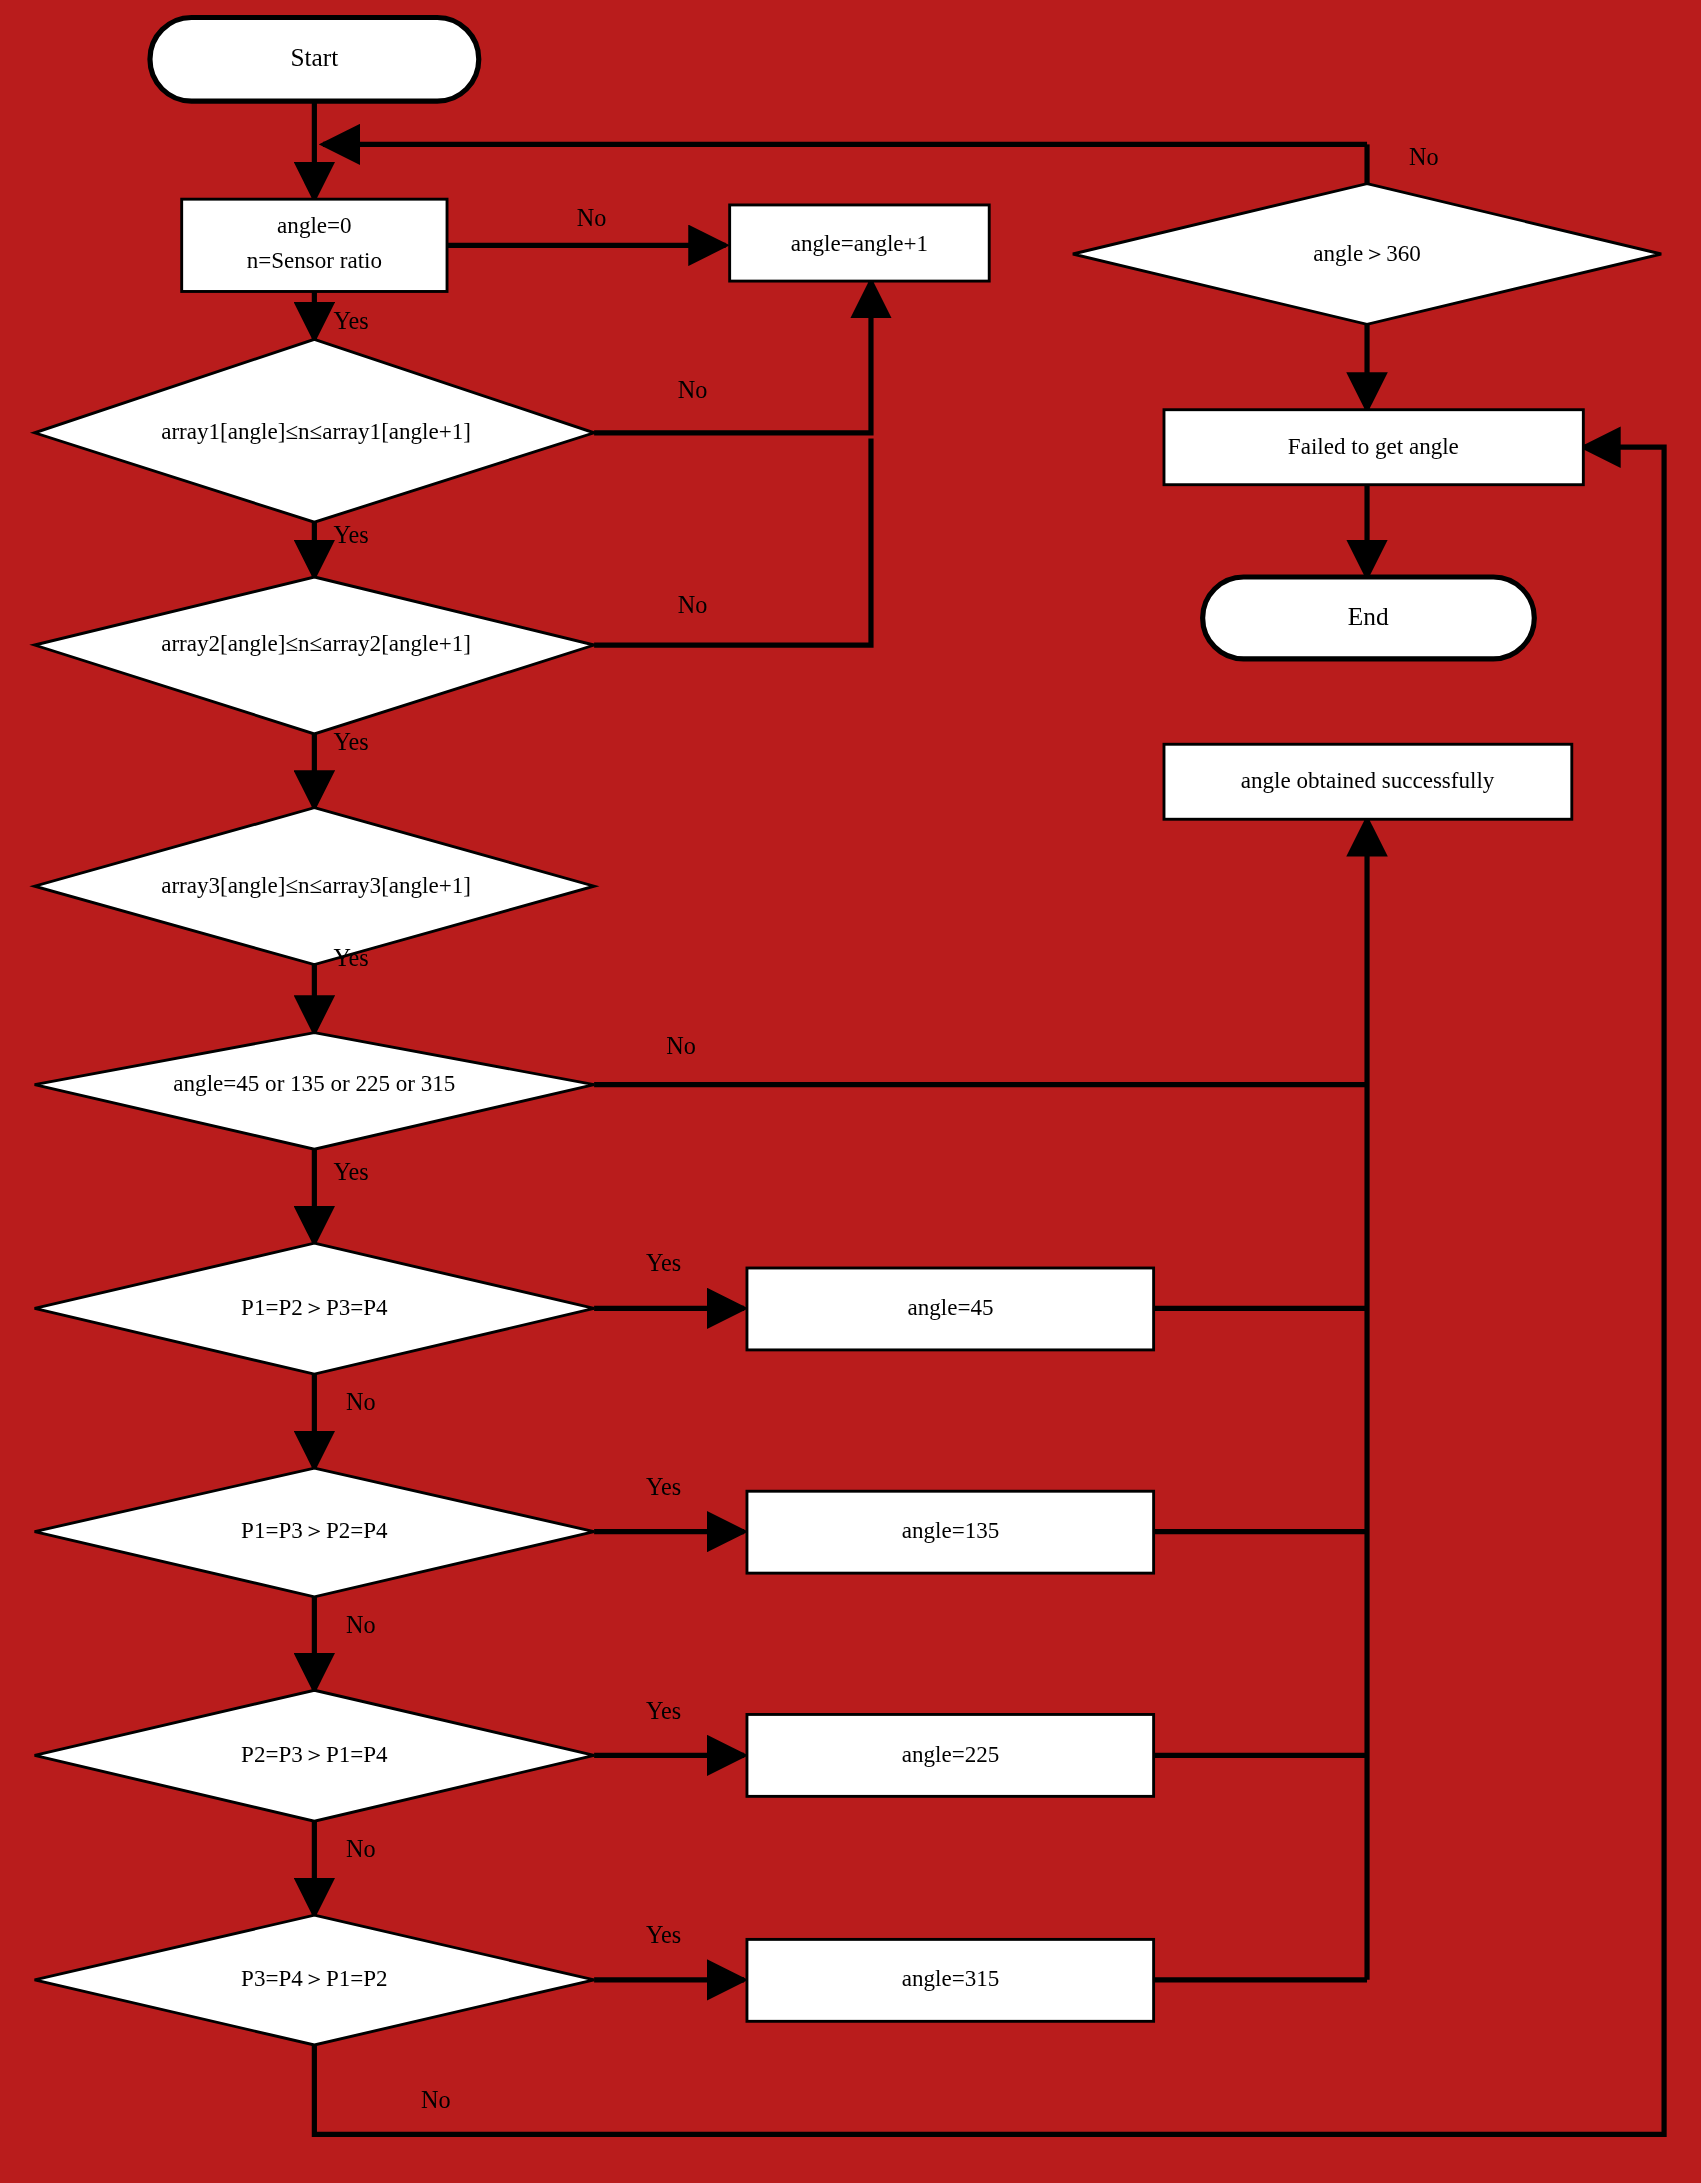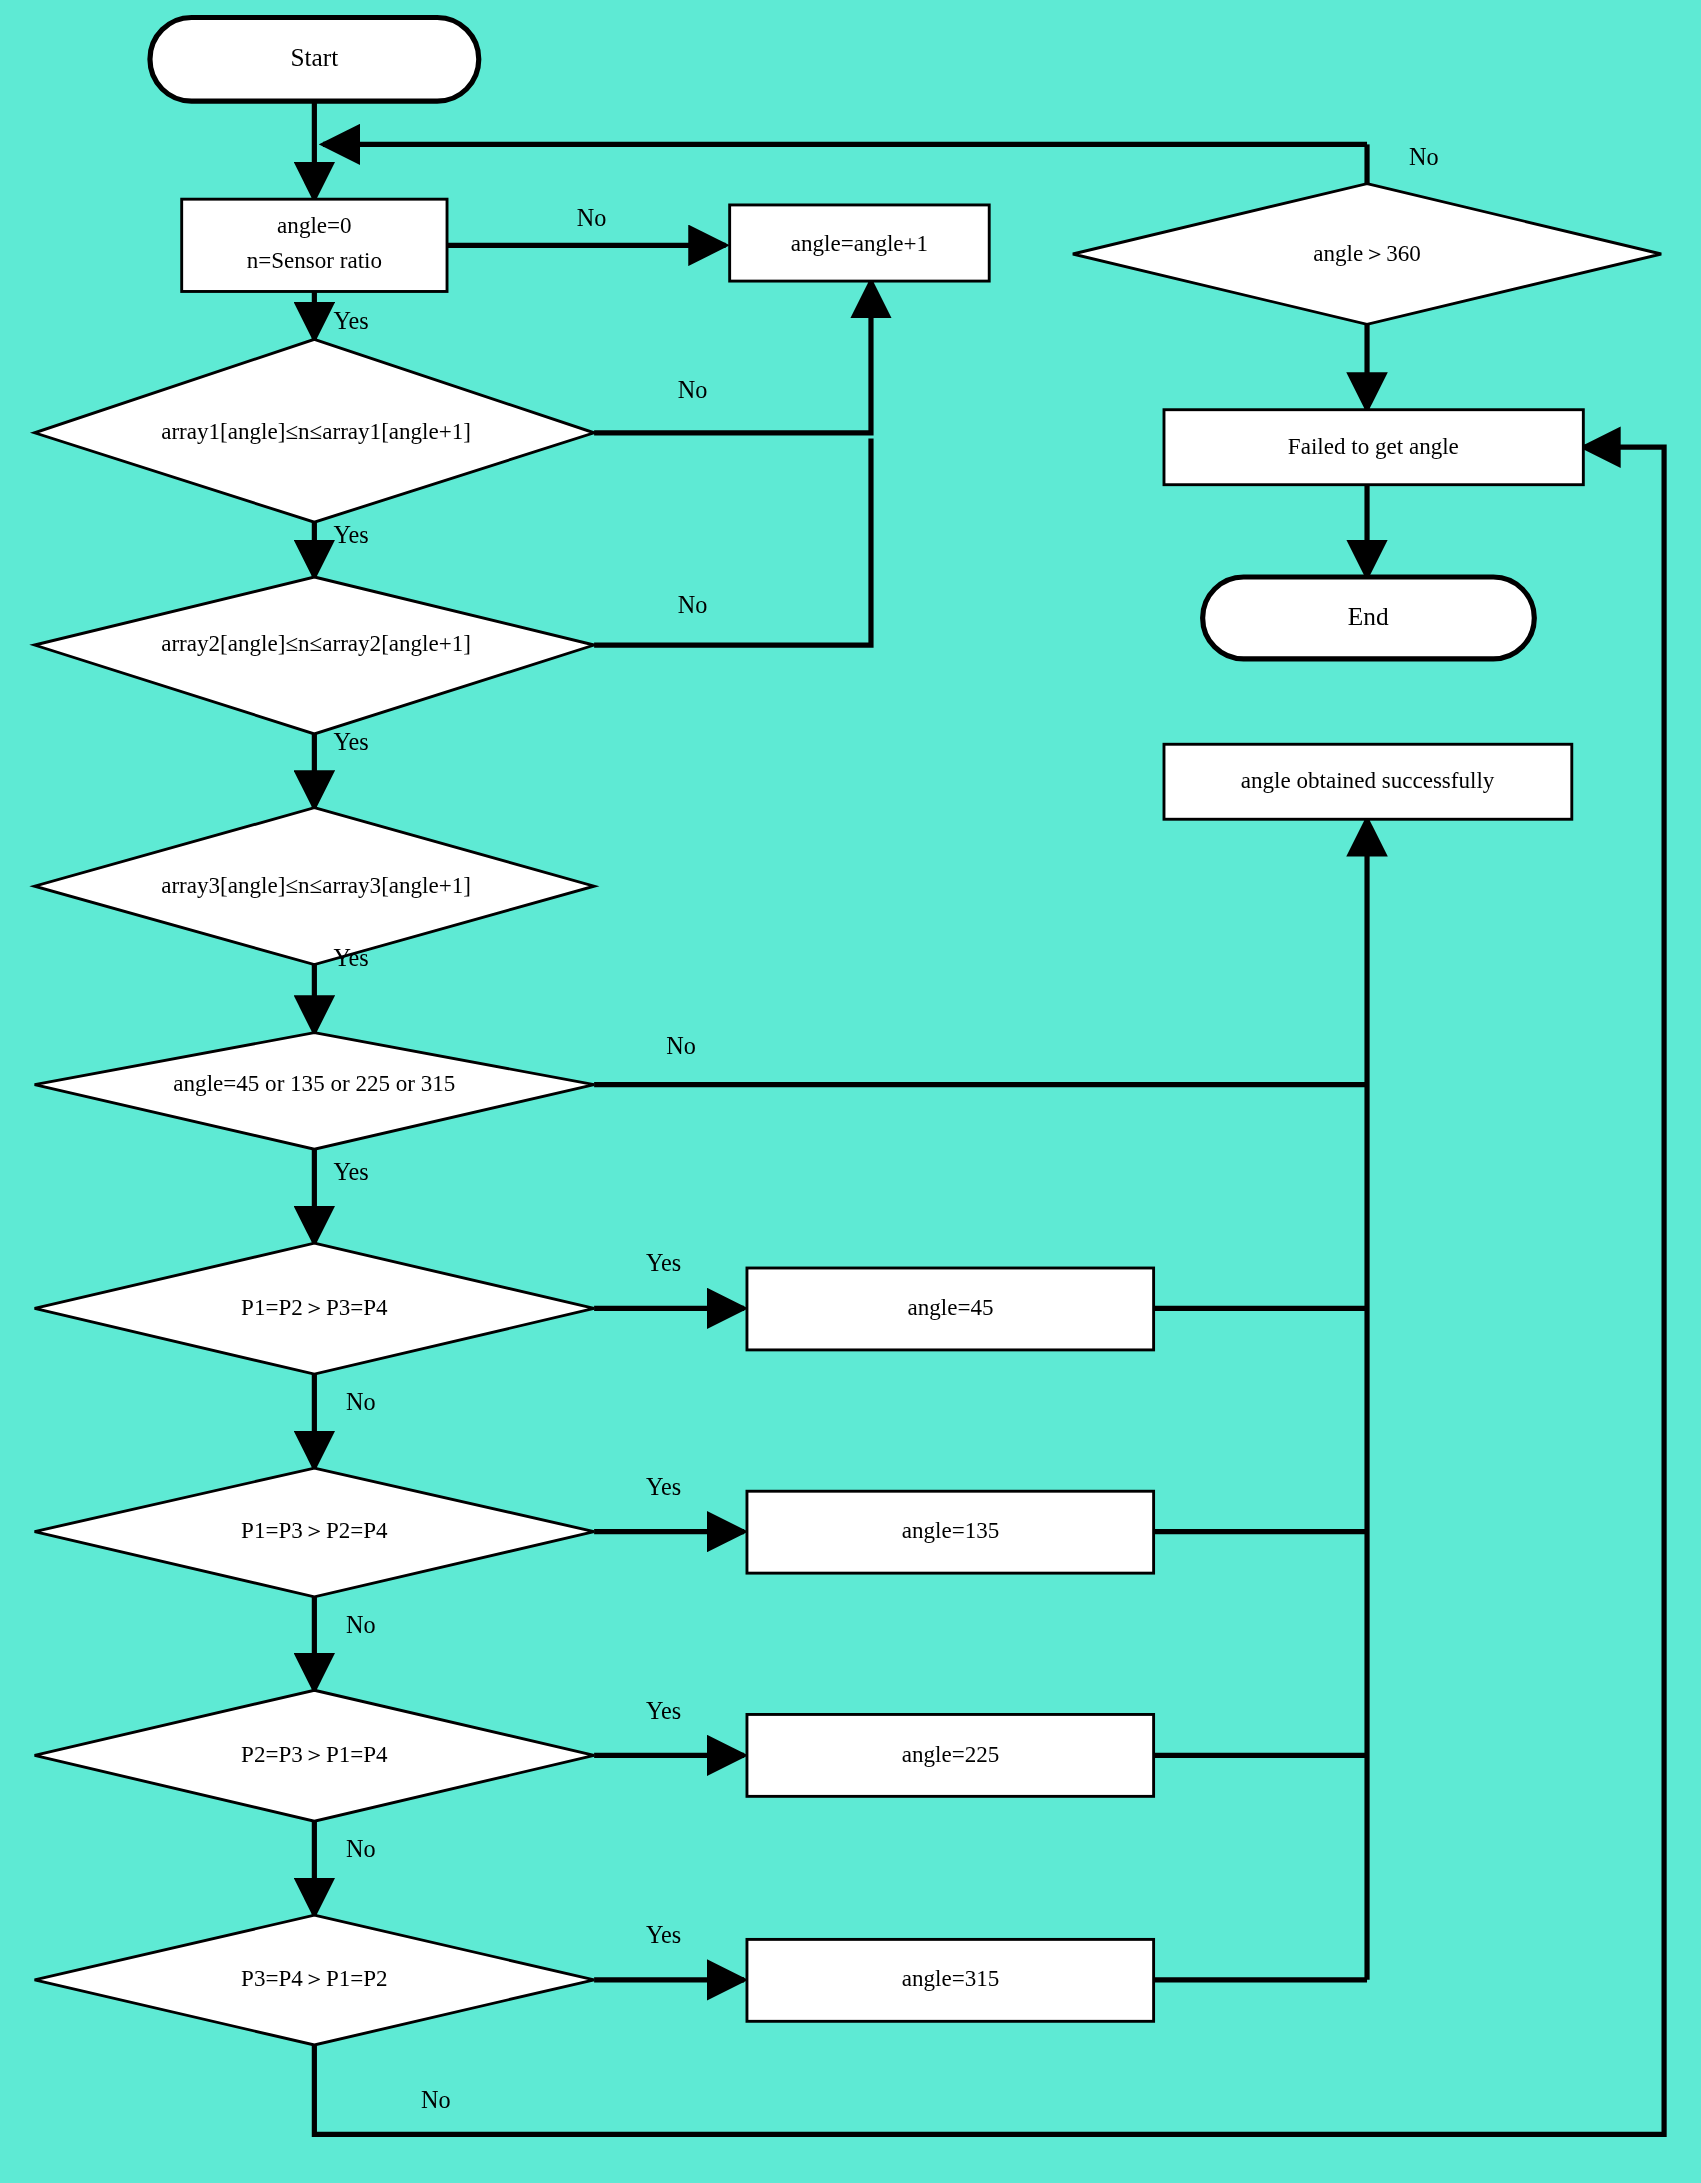--- a/index.html
+++ b/index.html
@@ -7,21 +7,21 @@
     padding: 0;
     background: #ffffff;
   }
   body {
     font-family: "Liberation Serif", "DejaVu Serif", serif;
   }
   #flowchart-root {
     position: relative;
     width: 1701px;
     height: 2183px;
-    background: #5eead4;
+    background: #b91c1c;
     overflow: hidden;
   }
   svg#flow-svg {
     position: absolute;
     top: 0; left: 0;
     width: 1701px;
     height: 2183px;
     display: block;
   }
   .shape-stroke {

